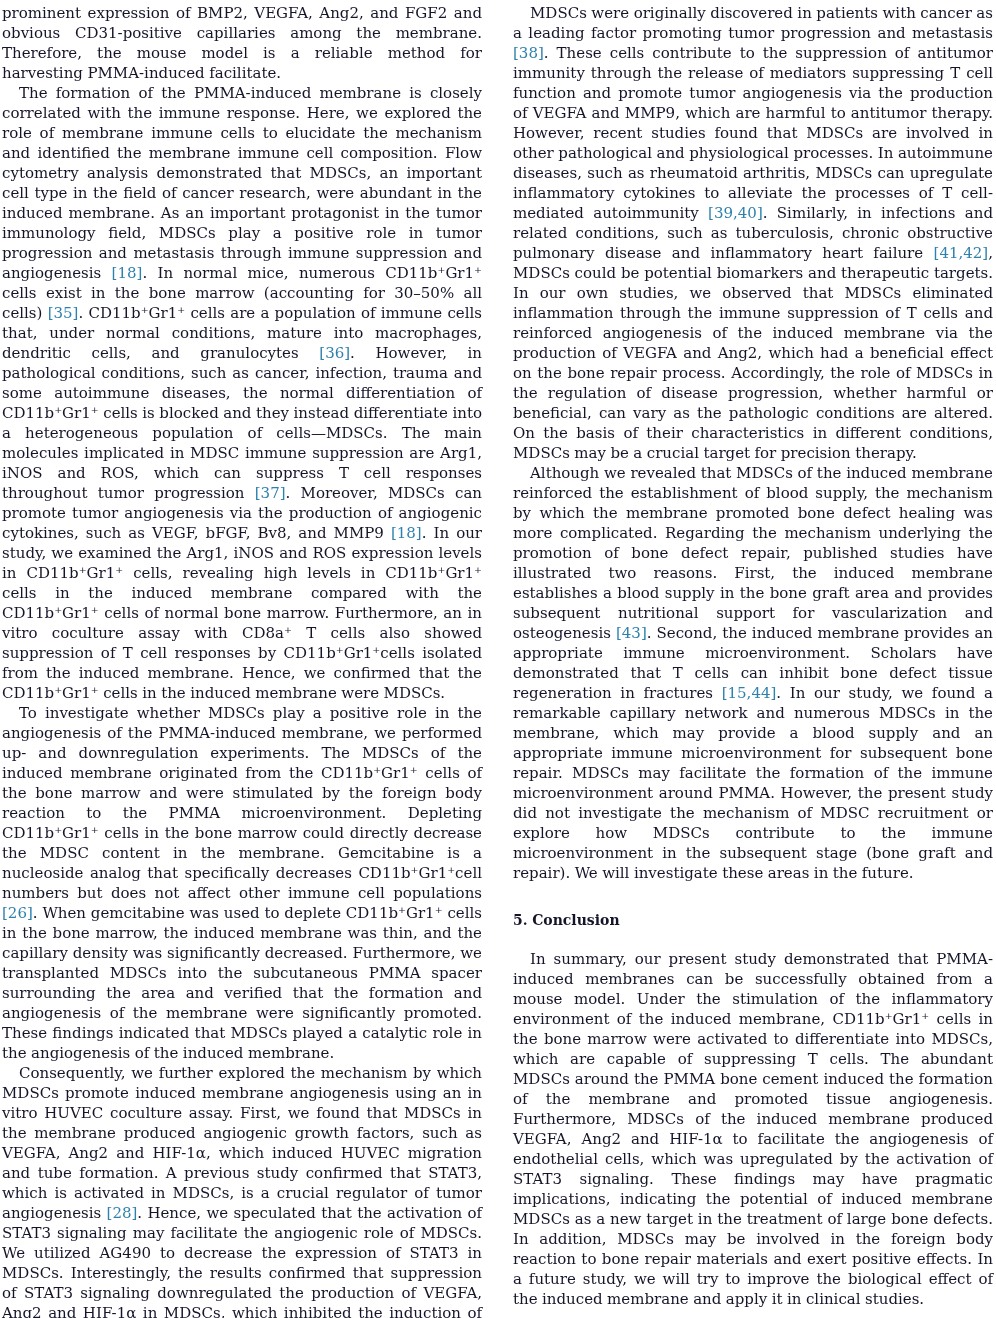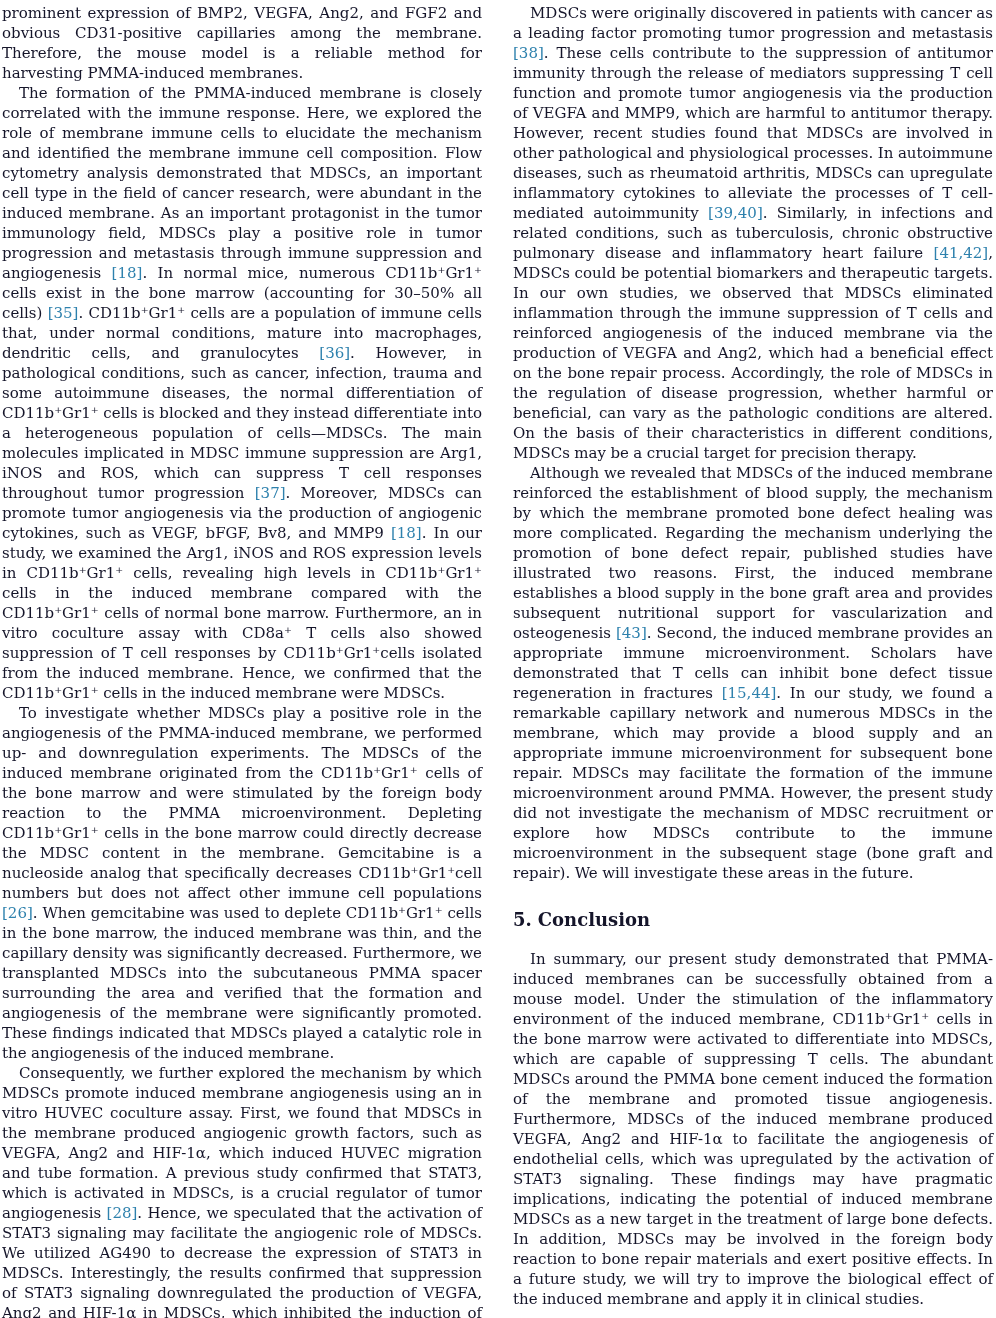--- a/index.html
+++ b/index.html
@@ -34,37 +34,37 @@
     -webkit-hyphens: auto;
     word-spacing: -0.02em;
   }
   p.para {
     margin: 0;
   }
   p.indent {
     text-indent: 17px;
   }
   h2.heading {
-    font-size: 18px;
+    font-size: 14px;
     line-height: 20px;
     font-weight: bold;
     margin: 27px 0 19px 0;
     text-align: left;
     text-indent: 0;
   }
   .cite {
     color: var(--cite);
   }
 </style>
 </head>
 <body>
 
 <div class="page">
   <div class="col">
-      <p class="para">prominent expression of BMP2, VEGFA, Ang2, and FGF2 and obvious CD31-positive capillaries among the membrane. Therefore, the mouse model is a reliable method for harvesting PMMA-induced membranes.</p>
+      <p class="para">prominent expression of BMP2, VEGFA, Ang2, and FGF2 and obvious CD31-positive capillaries among the membrane. Therefore, the mouse model is a reliable method for harvesting PMMA-induced facilitate.</p>
       <p class="para indent">The formation of the PMMA-induced membrane is closely correlated with the immune response. Here, we explored the role of membrane immune cells to elucidate the mechanism and identified the membrane immune cell composition. Flow cytometry analysis demonstrated that MDSCs, an important cell type in the field of cancer research, were abundant in the induced membrane. As an important protagonist in the tumor immunology field, MDSCs play a positive role in tumor progression and metastasis through immune suppression and angiogenesis <span class="cite">[18]</span>. In normal mice, numerous CD11b⁺Gr1⁺ cells exist in the bone marrow (accounting for 30–50% all cells) <span class="cite">[35]</span>. CD11b⁺Gr1⁺ cells are a population of immune cells that, under normal conditions, mature into macrophages, dendritic cells, and granulocytes <span class="cite">[36]</span>. However, in pathological conditions, such as cancer, infection, trauma and some autoimmune diseases, the normal differentiation of CD11b⁺Gr1⁺ cells is blocked and they instead differentiate into a heterogeneous population of cells—MDSCs. The main molecules implicated in MDSC immune suppression are Arg1, iNOS and ROS, which can suppress T cell responses throughout tumor progression <span class="cite">[37]</span>. Moreover, MDSCs can promote tumor angiogenesis via the production of angiogenic cytokines, such as VEGF, bFGF, Bv8, and MMP9 <span class="cite">[18]</span>. In our study, we examined the Arg1, iNOS and ROS expression levels in CD11b⁺Gr1⁺ cells, revealing high levels in CD11b⁺Gr1⁺ cells in the induced membrane compared with the CD11b⁺Gr1⁺ cells of normal bone marrow. Furthermore, an in vitro coculture assay with CD8a⁺ T cells also showed suppression of T cell responses by CD11b⁺Gr1⁺cells isolated from the induced membrane. Hence, we confirmed that the CD11b⁺Gr1⁺ cells in the induced membrane were MDSCs.</p>
       <p class="para indent">To investigate whether MDSCs play a positive role in the angiogenesis of the PMMA-induced membrane, we performed up- and downregulation experiments. The MDSCs of the induced membrane originated from the CD11b⁺Gr1⁺ cells of the bone marrow and were stimulated by the foreign body reaction to the PMMA microenvironment. Depleting CD11b⁺Gr1⁺ cells in the bone marrow could directly decrease the MDSC content in the membrane. Gemcitabine is a nucleoside analog that specifically decreases CD11b⁺Gr1⁺cell numbers but does not affect other immune cell populations <span class="cite">[26]</span>. When gemcitabine was used to deplete CD11b⁺Gr1⁺ cells in the bone marrow, the induced membrane was thin, and the capillary density was significantly decreased. Furthermore, we transplanted MDSCs into the subcutaneous PMMA spacer surrounding the area and verified that the formation and angiogenesis of the membrane were significantly promoted. These findings indicated that MDSCs played a catalytic role in the angiogenesis of the induced membrane.</p>
       <p class="para indent">Consequently, we further explored the mechanism by which MDSCs promote induced membrane angiogenesis using an in vitro HUVEC coculture assay. First, we found that MDSCs in the membrane produced angiogenic growth factors, such as VEGFA, Ang2 and HIF-1α, which induced HUVEC migration and tube formation. A previous study confirmed that STAT3, which is activated in MDSCs, is a crucial regulator of tumor angiogenesis <span class="cite">[28]</span>. Hence, we speculated that the activation of STAT3 signaling may facilitate the angiogenic role of MDSCs. We utilized AG490 to decrease the expression of STAT3 in MDSCs. Interestingly, the results confirmed that suppression of STAT3 signaling downregulated the production of VEGFA, Ang2 and HIF-1α in MDSCs, which inhibited the induction of HUVECs. Therefore, we concluded that MDSCs produced VEGFA, Ang2 and HIF-1α through the activation of STAT3 signaling, and these factors contributed to angiogenesis in the induced membrane.</p>
     </div>
   <div class="col">
       <p class="para indent">MDSCs were originally discovered in patients with cancer as a leading factor promoting tumor progression and metastasis <span class="cite">[38]</span>. These cells contribute to the suppression of antitumor immunity through the release of mediators suppressing T cell function and promote tumor angiogenesis via the production of VEGFA and MMP9, which are harmful to antitumor therapy. However, recent studies found that MDSCs are involved in other pathological and physiological processes. In autoimmune diseases, such as rheumatoid arthritis, MDSCs can upregulate inflammatory cytokines to alleviate the processes of T cell-mediated autoimmunity <span class="cite">[39,40]</span>. Similarly, in infections and related conditions, such as tuberculosis, chronic obstructive pulmonary disease and inflammatory heart failure <span class="cite">[41,42]</span>, MDSCs could be potential biomarkers and therapeutic targets. In our own studies, we observed that MDSCs eliminated inflammation through the immune suppression of T cells and reinforced angiogenesis of the induced membrane via the production of VEGFA and Ang2, which had a beneficial effect on the bone repair process. Accordingly, the role of MDSCs in the regulation of disease progression, whether harmful or beneficial, can vary as the pathologic conditions are altered. On the basis of their characteristics in different conditions, MDSCs may be a crucial target for precision therapy.</p>
       <p class="para indent">Although we revealed that MDSCs of the induced membrane reinforced the establishment of blood supply, the mechanism by which the membrane promoted bone defect healing was more complicated. Regarding the mechanism underlying the promotion of bone defect repair, published studies have illustrated two reasons. First, the induced membrane establishes a blood supply in the bone graft area and provides subsequent nutritional support for vascularization and osteogenesis <span class="cite">[43]</span>. Second, the induced membrane provides an appropriate immune microenvironment. Scholars have demonstrated that T cells can inhibit bone defect tissue regeneration in fractures <span class="cite">[15,44]</span>. In our study, we found a remarkable capillary network and numerous MDSCs in the membrane, which may provide a blood supply and an appropriate immune microenvironment for subsequent bone repair. MDSCs may facilitate the formation of the immune microenvironment around PMMA. However, the present study did not investigate the mechanism of MDSC recruitment or explore how MDSCs contribute to the immune microenvironment in the subsequent stage (bone graft and repair). We will investigate these areas in the future.</p>
       <h2 class="heading">5. Conclusion</h2>
       <p class="para indent">In summary, our present study demonstrated that PMMA-induced membranes can be successfully obtained from a mouse model. Under the stimulation of the inflammatory environment of the induced membrane, CD11b⁺Gr1⁺ cells in the bone marrow were activated to differentiate into MDSCs, which are capable of suppressing T cells. The abundant MDSCs around the PMMA bone cement induced the formation of the membrane and promoted tissue angiogenesis. Furthermore, MDSCs of the induced membrane produced VEGFA, Ang2 and HIF-1α to facilitate the angiogenesis of endothelial cells, which was upregulated by the activation of STAT3 signaling. These findings may have pragmatic implications, indicating the potential of induced membrane MDSCs as a new target in the treatment of large bone defects. In addition, MDSCs may be involved in the foreign body reaction to bone repair materials and exert positive effects. In a future study, we will try to improve the biological effect of the induced membrane and apply it in clinical studies.</p>
     </div>

